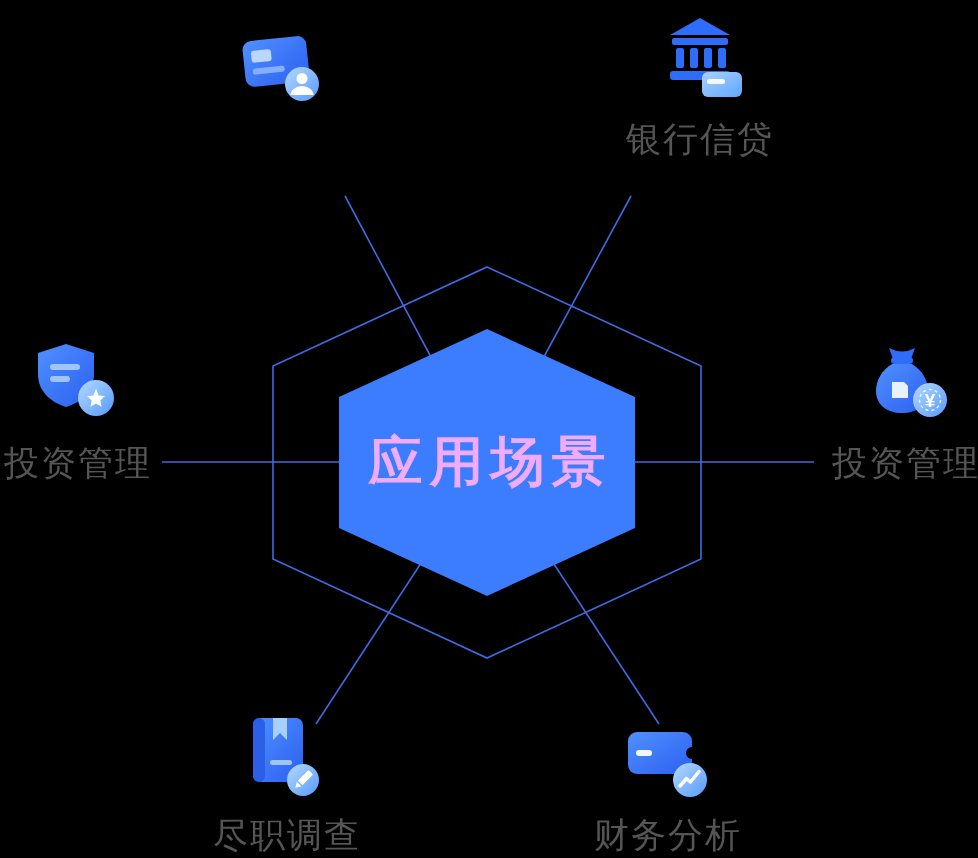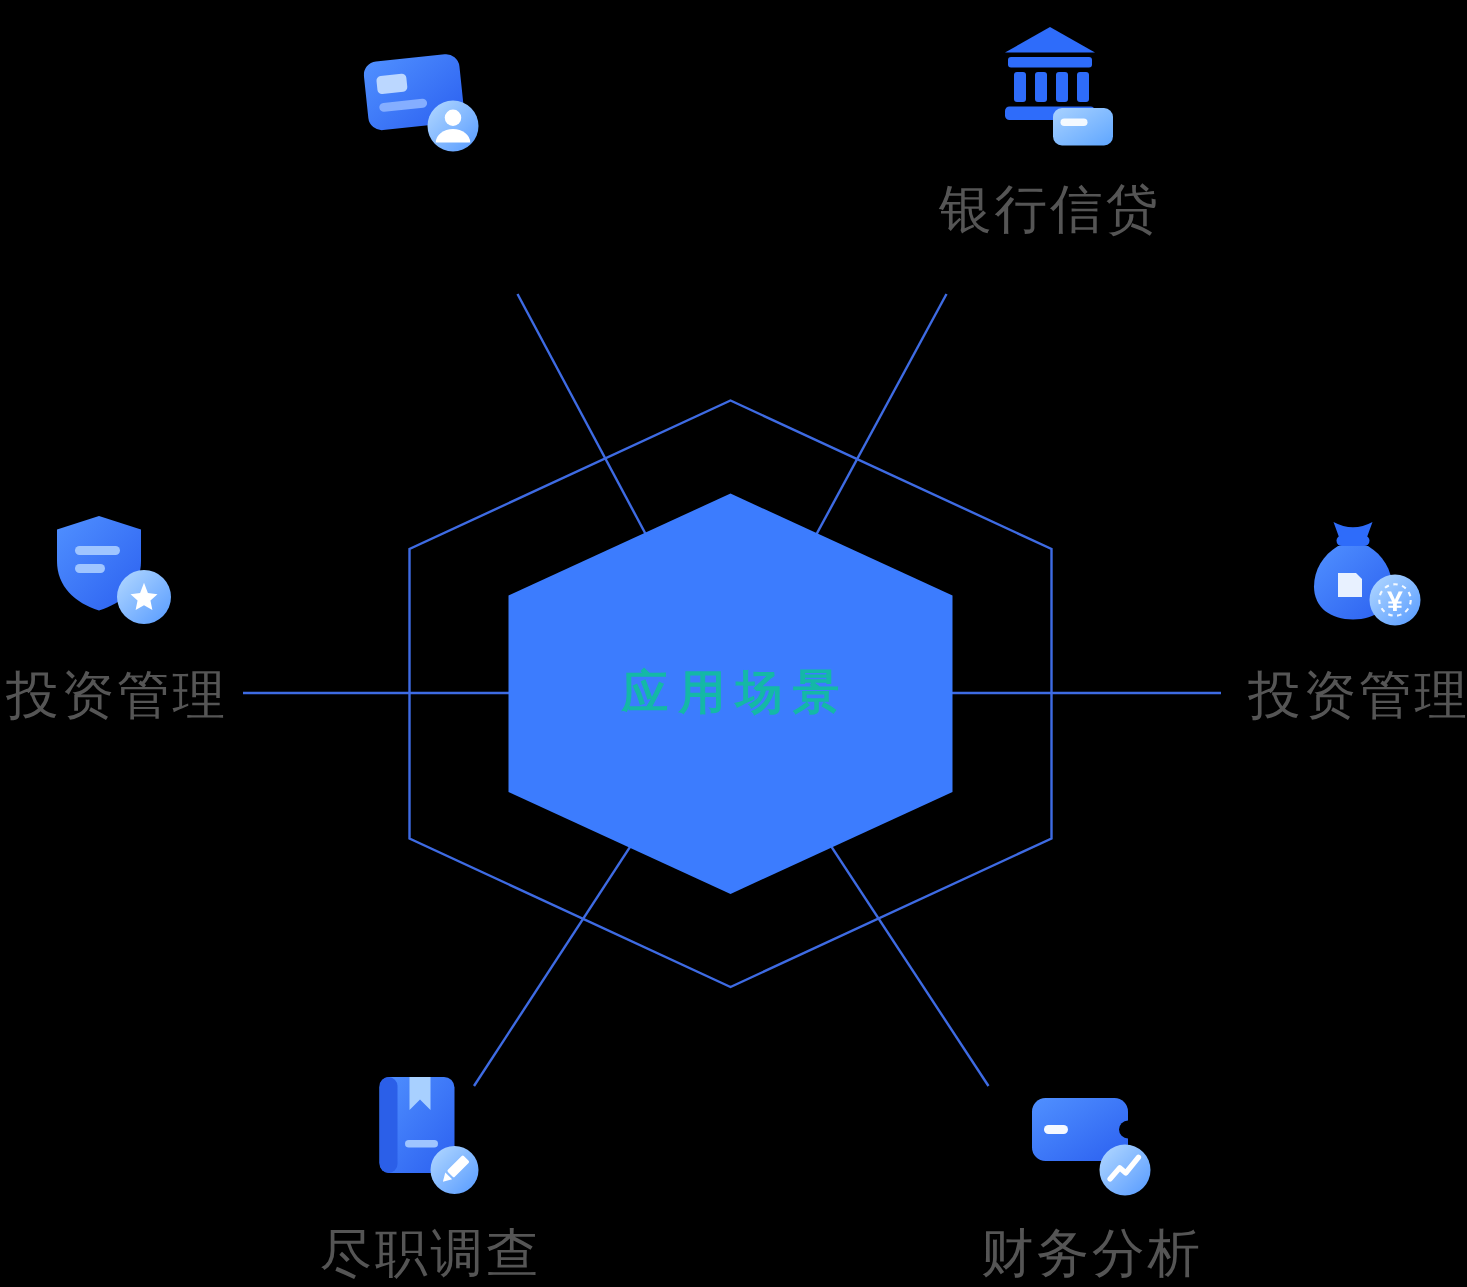--- a/index.html
+++ b/index.html
@@ -13,21 +13,21 @@
     position:absolute;display:flex;flex-direction:column;align-items:center;
     transform:translateX(-50%);
   }
   .node svg{display:block;}
   .node-label{
     margin-top:8px;font-size:35px;font-weight:500;color:#555555;
     letter-spacing:2px;white-space:nowrap;text-align:center;
   }
   .center-label{
     position:absolute;left:487px;top:462px;transform:translate(-50%,-50%);
-    color:#14b8a6;font-size:31px;font-weight:700;letter-spacing:7px;
+    color:#f0abfc;font-size:54px;font-weight:700;letter-spacing:7px;
     padding-left:7px;white-space:nowrap;
   }
 </style>
 </head>
 <body>
 
 <div class="canvas">
 
   <svg class="overlay" viewBox="0 0 978 858" aria-hidden="true">
     <g stroke="#3E6BE3" stroke-width="1.6">
@@ -152,21 +152,21 @@
       <rect x="31" y="52" width="22" height="5" rx="2.5" fill="#9FC5FF"></rect>
       <circle cx="64" cy="72" r="16" fill="url(#ib5)"></circle>
       <g transform="rotate(45 64 72)">
         <rect x="60.8" y="61" width="6.5" height="15" rx="1" fill="#FFFFFF"></rect>
         <path d="M60.8 77.5 h6.5 l-3.25 5.5 z" fill="#FFFFFF"></path>
       </g>
     </svg>
     <div class="node-label">尽职调查</div>
   </div>
 
-  <div class="node" style="left:728px;top:708px;font-family:Liberation Serif, serif;">
+  <div class="node" style="left:668px;top:708px;font-family:Liberation Serif, serif;">
     <svg width="96" height="96" viewBox="0 0 96 96">
       <defs>
         <linearGradient id="ig6" x1="0" y1="0" x2="1" y2="1">
           <stop offset="0" stop-color="#5090FF"></stop>
             <stop offset="1" stop-color="#2B60F0"></stop>
         </linearGradient>
         <linearGradient id="ib6" x1="0" y1="0" x2="1" y2="1">
           <stop offset="0" stop-color="#B4D9FF"></stop>
             <stop offset="1" stop-color="#569AFF"></stop>
         </linearGradient>

